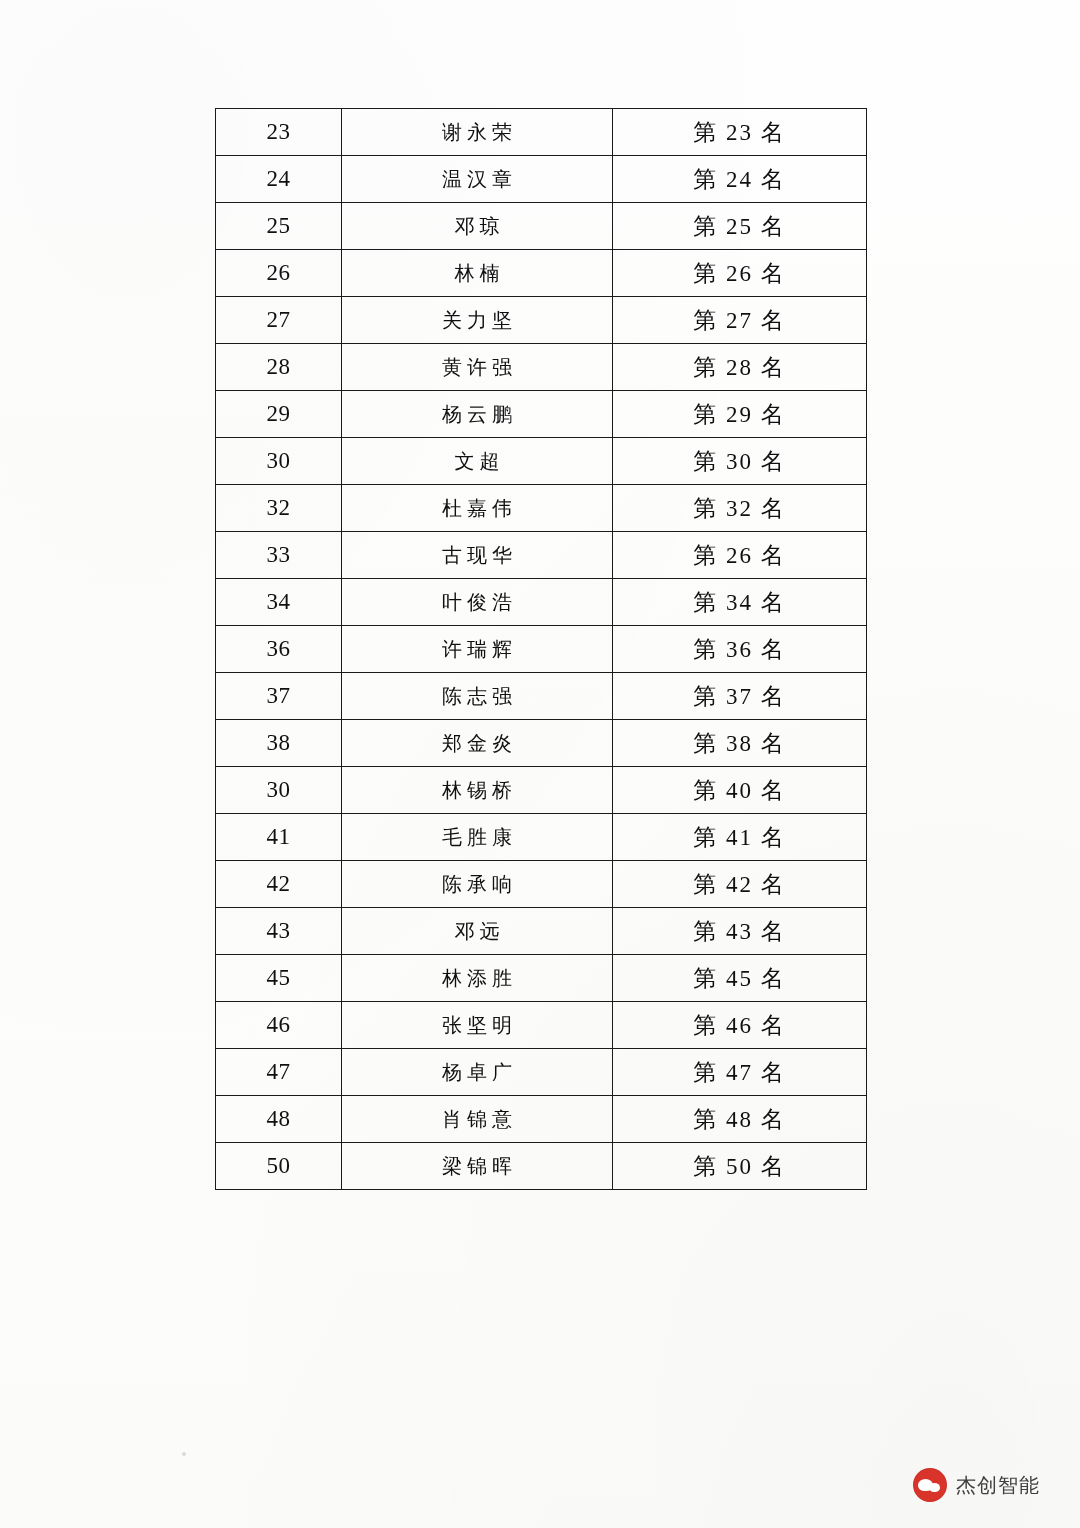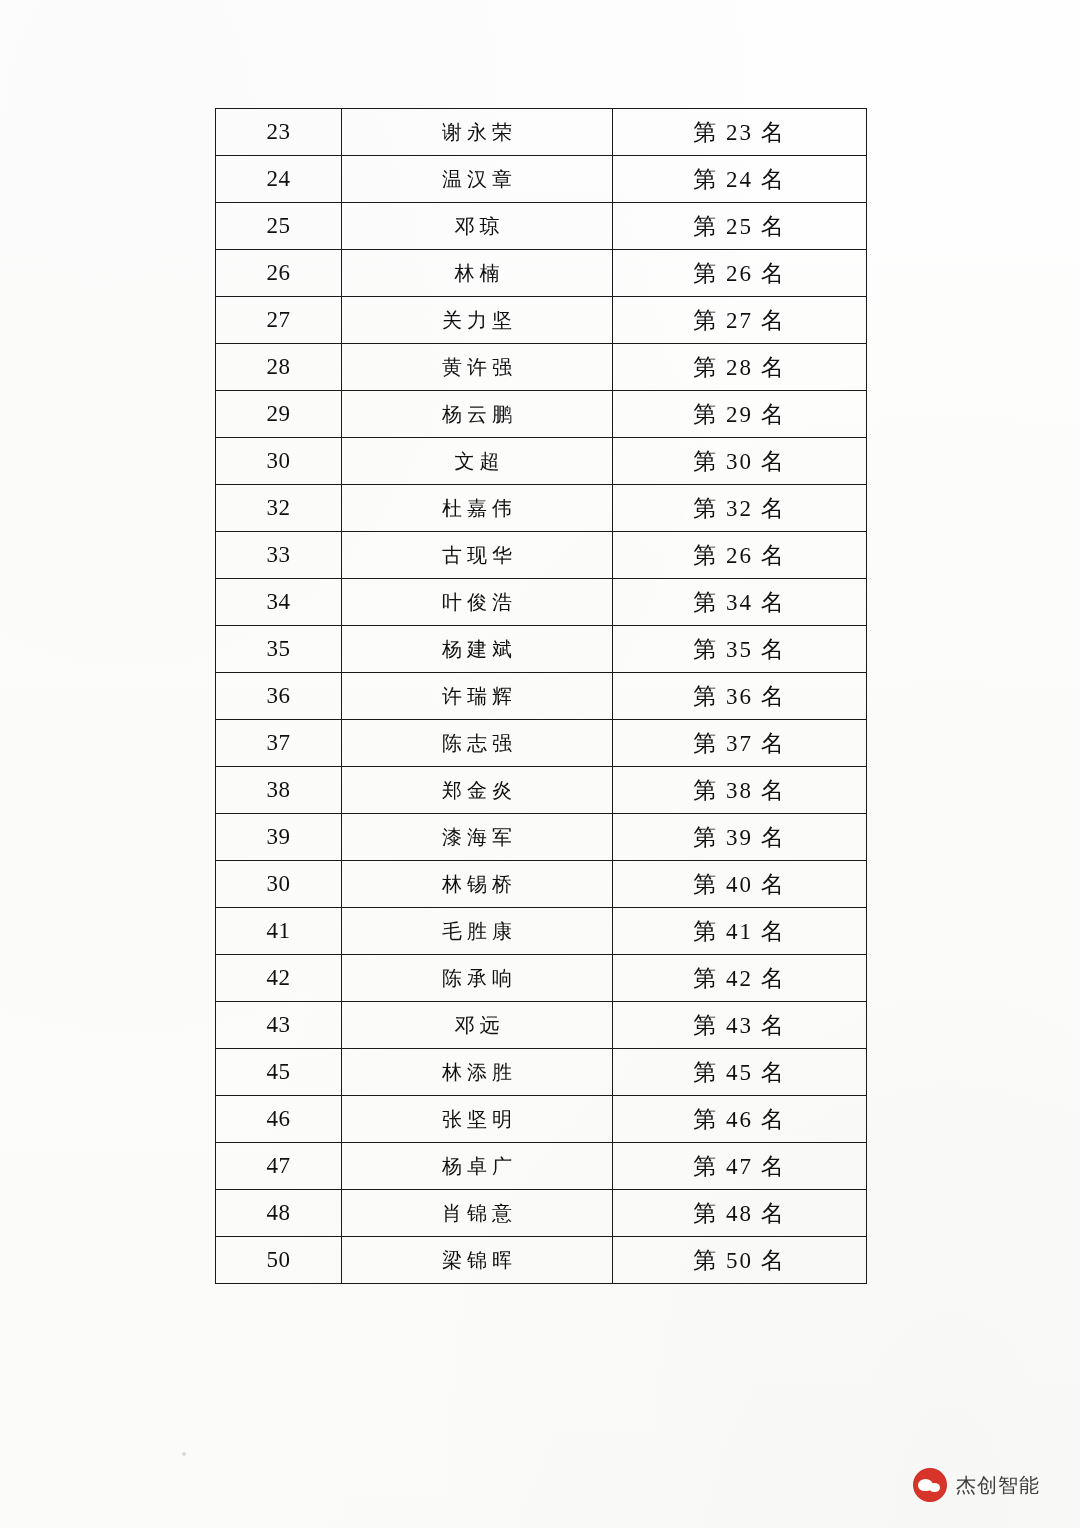--- a/index.html
+++ b/index.html
@@ -175,43 +175,33 @@
             <td class="col-idx">33</td>
             <td class="col-name"><span class="name-text">古现华</span></td>
             <td class="col-rank"><span class="rank-text">第 26 名</span></td>
           </tr>
           <tr>
             <td class="col-idx">34</td>
             <td class="col-name"><span class="name-text">叶俊浩</span></td>
             <td class="col-rank"><span class="rank-text">第 34 名</span></td>
           </tr>
           <tr>
-            <td class="col-idx">35</td>
-            <td class="col-name"><span class="name-text">杨建斌</span></td>
-            <td class="col-rank"><span class="rank-text">第 35 名</span></td>
-          </tr>
-          <tr>
             <td class="col-idx">36</td>
             <td class="col-name"><span class="name-text">许瑞辉</span></td>
             <td class="col-rank"><span class="rank-text">第 36 名</span></td>
           </tr>
           <tr>
             <td class="col-idx">37</td>
             <td class="col-name"><span class="name-text">陈志强</span></td>
             <td class="col-rank"><span class="rank-text">第 37 名</span></td>
           </tr>
           <tr>
             <td class="col-idx">38</td>
             <td class="col-name"><span class="name-text">郑金炎</span></td>
             <td class="col-rank"><span class="rank-text">第 38 名</span></td>
-          </tr>
-          <tr>
-            <td class="col-idx">39</td>
-            <td class="col-name"><span class="name-text">漆海军</span></td>
-            <td class="col-rank"><span class="rank-text">第 39 名</span></td>
           </tr>
           <tr>
             <td class="col-idx">30</td>
             <td class="col-name"><span class="name-text">林锡桥</span></td>
             <td class="col-rank"><span class="rank-text">第 40 名</span></td>
           </tr>
           <tr>
             <td class="col-idx">41</td>
             <td class="col-name"><span class="name-text">毛胜康</span></td>
             <td class="col-rank"><span class="rank-text">第 41 名</span></td>

